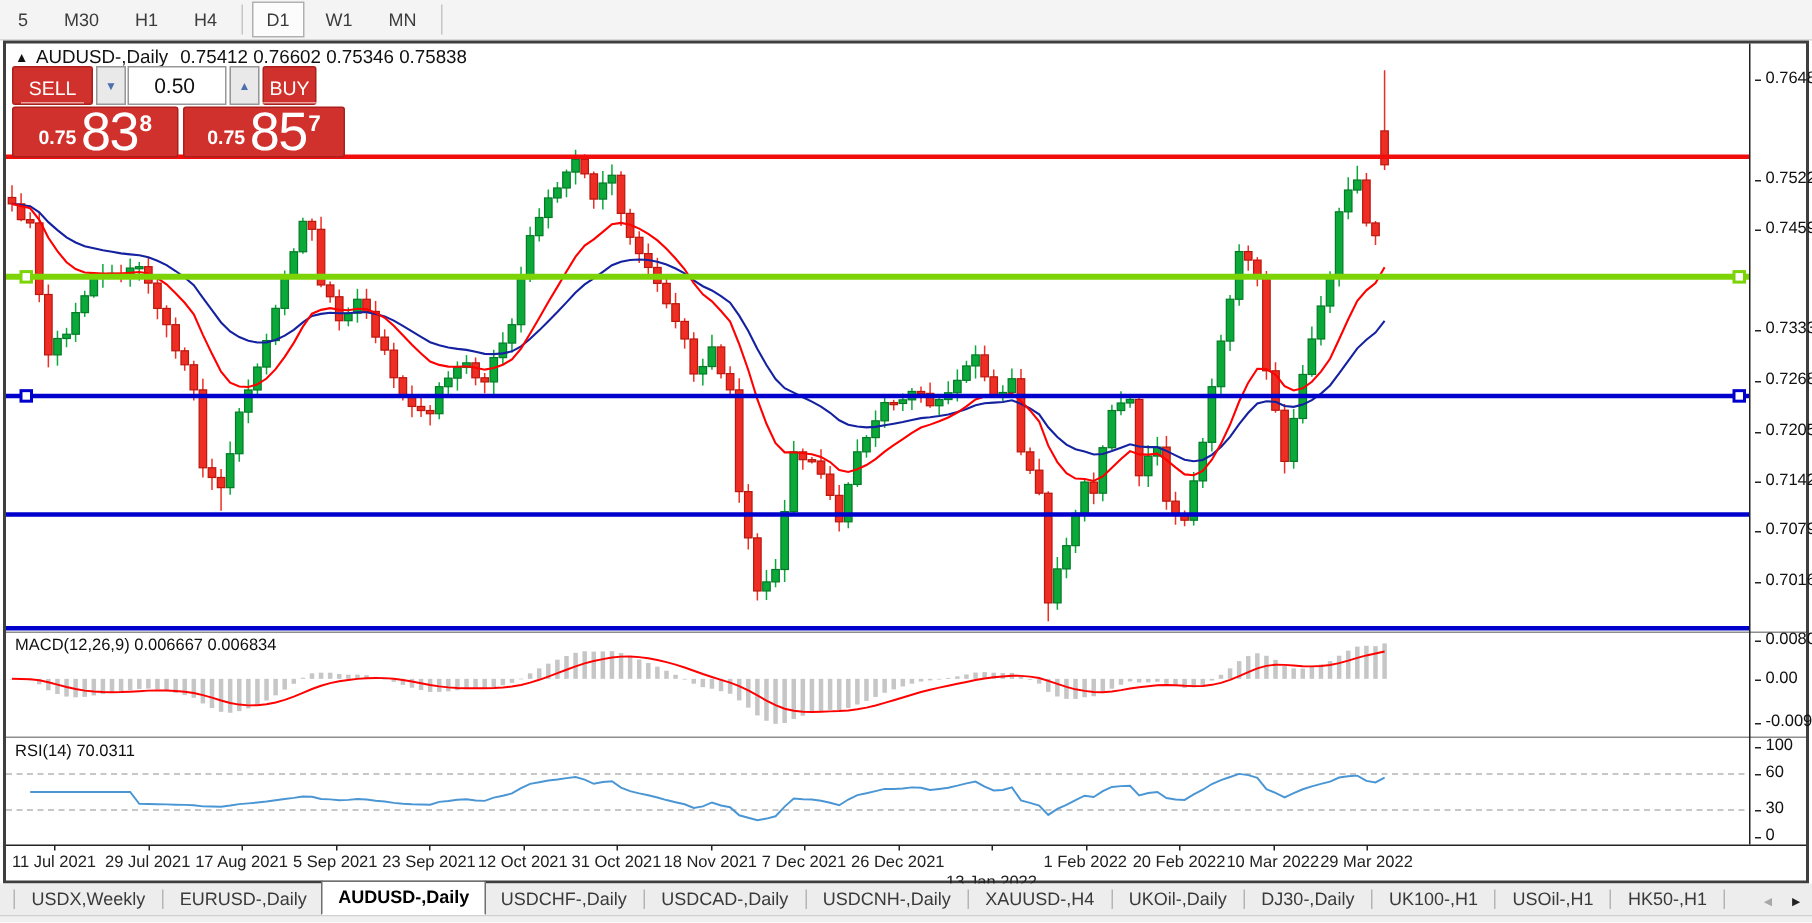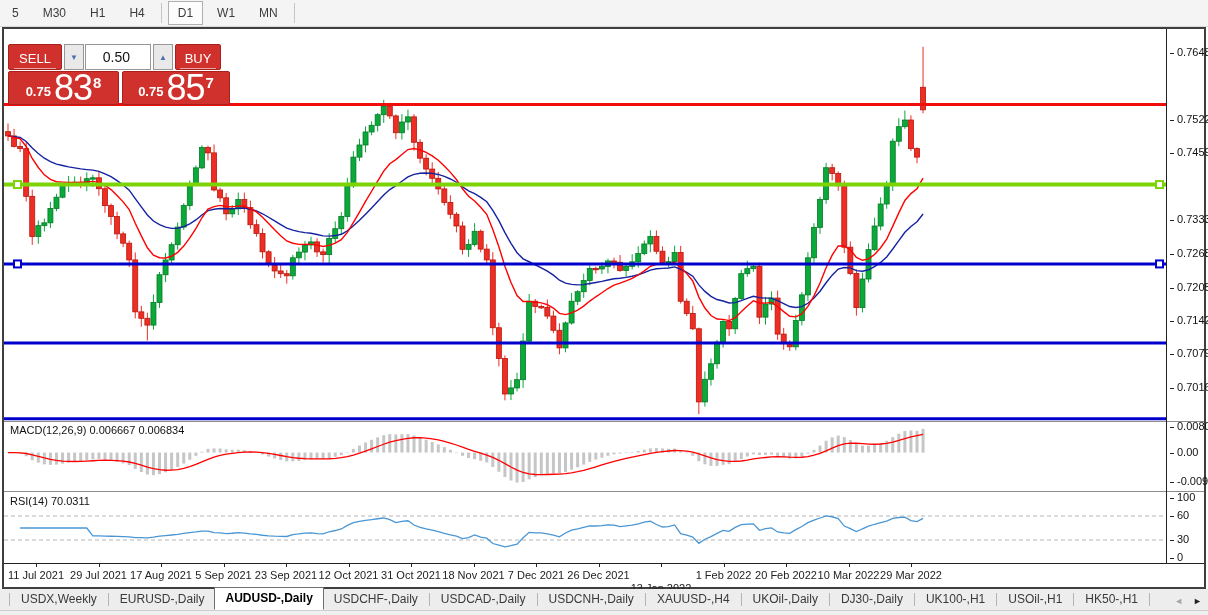--- a/index.html
+++ b/index.html
@@ -22,21 +22,21 @@
   .chart-title .tri { font-size:9px; vertical-align:1px; margin-right:5px; }
   .chart-title .ohlc { margin-left:8px; }
 
   
   .ocpanel { left:4px; top:15px; width:224px; }
   .ocrow1 { display:flex; height:26px; }
   .ocbtn { background:#d0312d; border:1px solid #a9201c; border-radius:2px; color:#fff;
            font-size:13px; display:flex; align-items:flex-end; justify-content:center; }
   .ocbtn span { border-bottom:1px solid rgba(255,255,255,.55); padding:1px 5px 2px; }
   .sellbtn { width:54px; }
-  .buybtn  { width:46px; margin-left:2px; }
+  .buybtn  { width:36px; margin-left:2px; }
   .spinbtn { width:20px; background:#e9e9e9; border:1px solid #979797; color:#4d6fae;
              font-size:8px; display:flex; align-items:center; justify-content:center; margin-left:2px; }
   .volfield { width:66px; margin-left:1px; border:1px solid #979797; font-size:14px; color:#111;
               text-align:right; padding-right:20px; font-family:"Liberation Sans",sans-serif; }
   .ocrow2 { display:flex; margin-top:1px; height:34px; }
   .pricebox { background:#d0312d; border:1px solid #a9201c; border-radius:2px; color:#fff;
               display:flex; align-items:flex-end; justify-content:center; }
   .pb-left { width:111px; } .pb-right { width:108px; margin-left:3px; }
   .pb-small { font-size:13px; font-weight:bold; margin:0 3px 5px 0; }
   .pb-big { font-size:36px; line-height:0.88; letter-spacing:-1px; }
@@ -700,20 +700,23 @@
       <line x1="4" y1="184.56250000000003" x2="1166" y2="184.56250000000003" stroke="#7cd406" stroke-width="4"></line>
       <rect x="14" y="181.06250000000003" width="7" height="7" fill="#fff" stroke="#7cd406" stroke-width="2"></rect>
       <rect x="1156" y="181.06250000000003" width="7" height="7" fill="#fff" stroke="#7cd406" stroke-width="2"></rect>
       <line x1="4" y1="263.9402173913044" x2="1166" y2="263.9402173913044" stroke="#0000cd" stroke-width="3"></line>
       <rect x="14" y="260.4402173913044" width="7" height="7" fill="#fff" stroke="#0000cd" stroke-width="2"></rect>
       <rect x="1156" y="260.4402173913044" width="7" height="7" fill="#fff" stroke="#0000cd" stroke-width="2"></rect>
       <line x1="4" y1="342.94701086956513" x2="1166" y2="342.94701086956513" stroke="#0000cd" stroke-width="3"></line>
       <line x1="4" y1="418.77445652173924" x2="1166" y2="418.77445652173924" stroke="#0000cd" stroke-width="3"></line>
     </svg>
 
+  <div class="cw chart-title">
+    <span class="tri">▲</span><span>AUDUSD-,Daily</span><span class="ohlc">0.75412 0.76602 0.75346 0.75838</span>
+  </div>
 
   <div class="cw ocpanel">
     <div class="ocrow1">
       <div class="ocbtn sellbtn">
           <span>SELL</span>
         </div>
       <div class="spinbtn">▼</div>
       <input class="volfield" readonly="" value="0.50" style="">
       <div class="spinbtn">▲</div>
       <div class="ocbtn buybtn">

